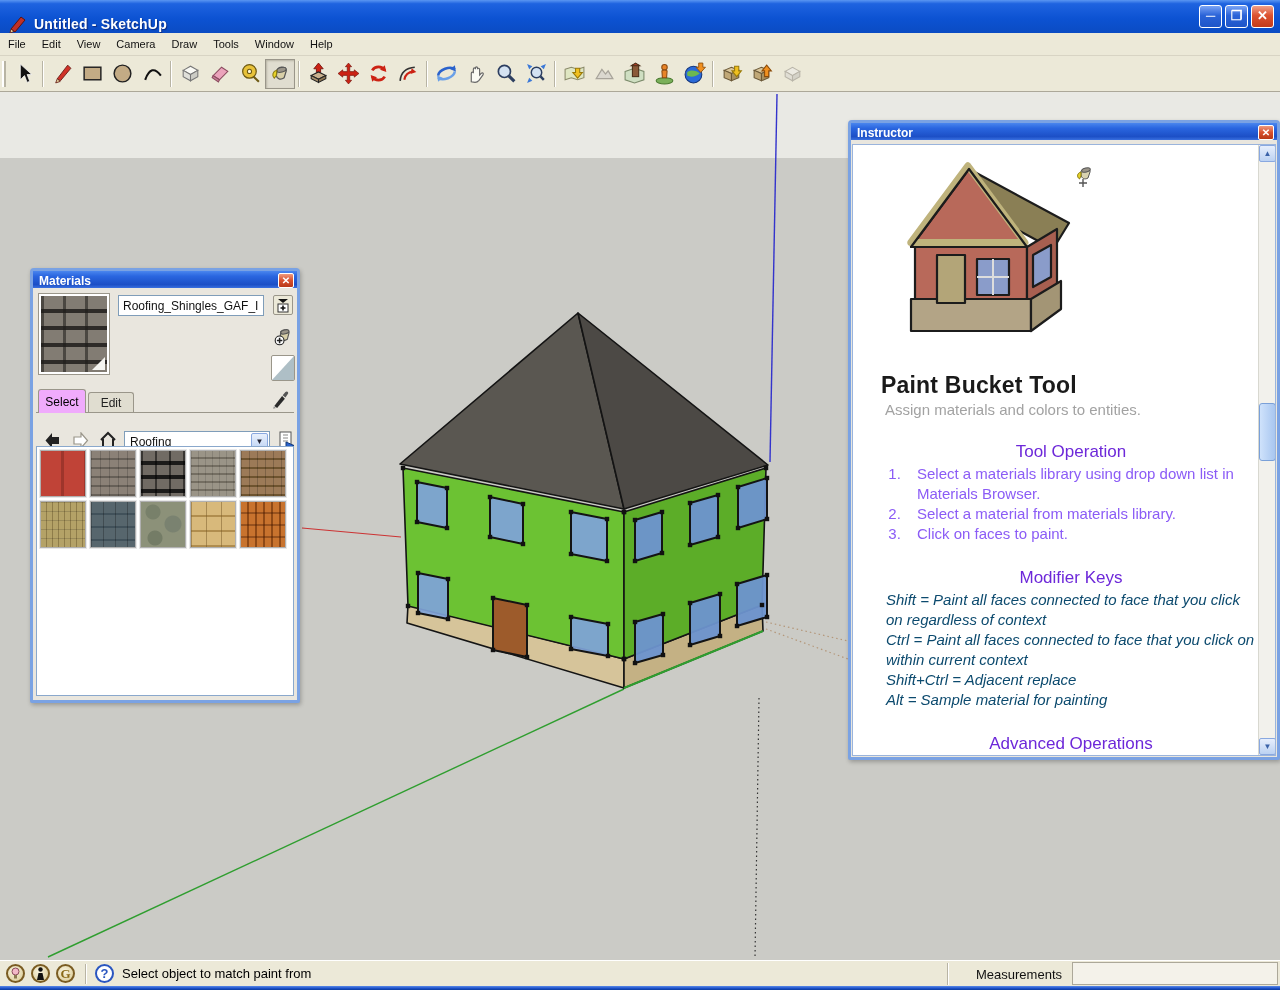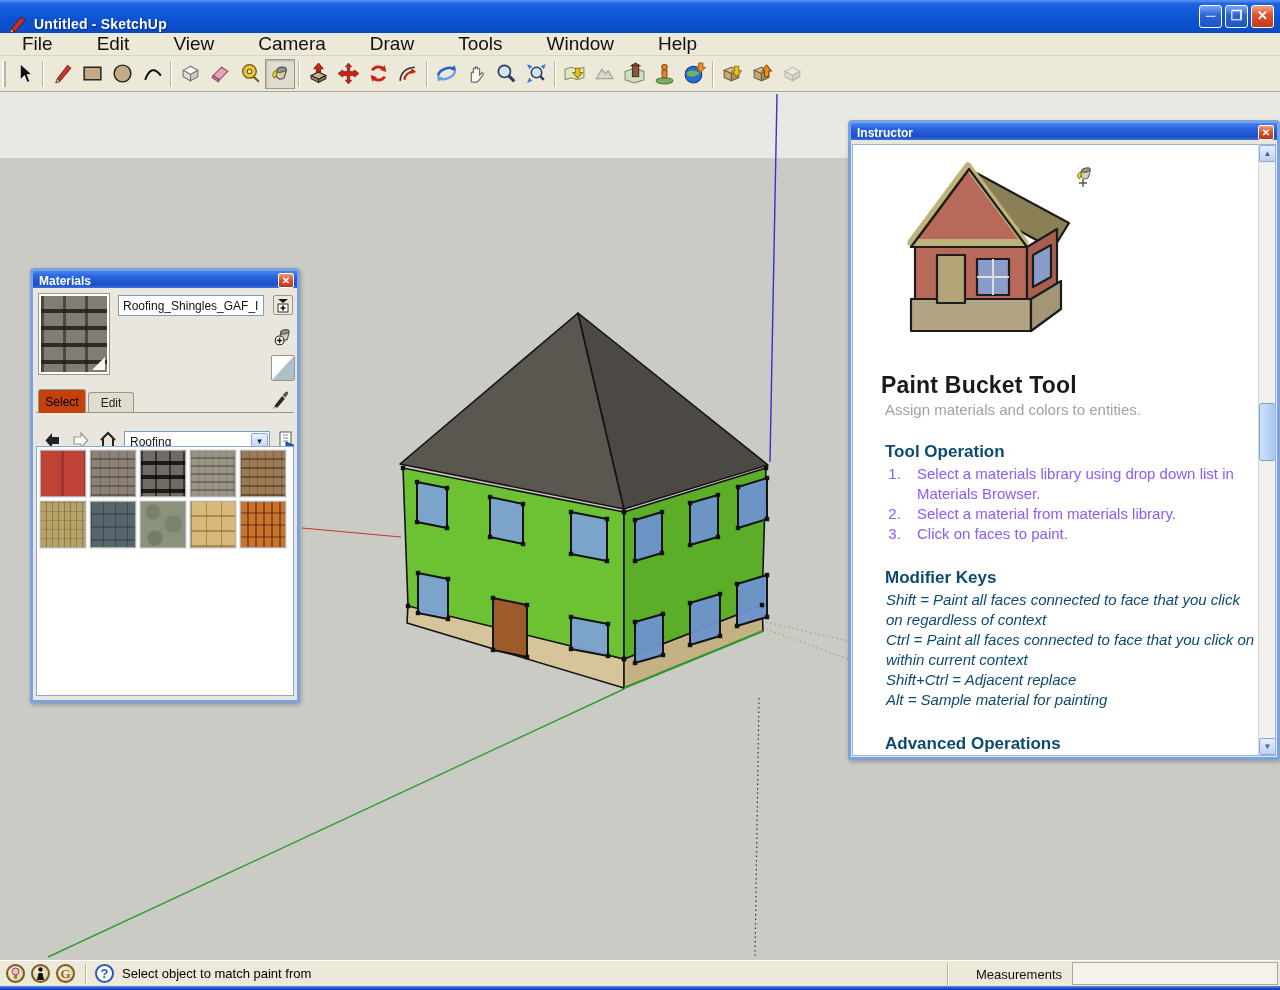--- a/index.html
+++ b/index.html
@@ -12,21 +12,21 @@
     display:flex; align-items:center; padding:0 6px; }
   .app-icon { width:20px; height:20px; margin:0 6px 0 2px; position:relative; }
   .title-text { color:#fff; font-weight:bold; font-size:14px; text-shadow:1px 1px 1px #0a2a80; letter-spacing:.2px; }
   .winbtns { position:absolute; right:6px; top:5px; display:flex; gap:3px; }
   .winbtn { width:23px; height:23px; border:1px solid #fff; border-radius:3px; color:#fff;
     font-size:13px; line-height:20px; text-align:center; font-weight:bold;
     background:linear-gradient(180deg,#7ba4f5,#2a63d8 45%,#1e55c8); }
   .winbtn.close { background:linear-gradient(180deg,#f0a088,#dd5230 45%,#c23a1a); }
   .menubar { position:absolute; left:0; top:33px; width:1280px; height:23px; background:#ece9d8;
     display:flex; align-items:center; border-bottom:1px solid #d8d4c4; }
-  .menu-item { padding:3px 22px; font-size:19px; color:#111; }
+  .menu-item { padding:3px 8px; font-size:11px; color:#111; }
 
   
   .toolbar { position:absolute; left:0; top:56px; width:1280px; height:36px; background:#ece9d8;
     border-bottom:1px solid #aca899; display:flex; align-items:center; }
   .grip { width:4px; height:26px; margin:0 3px 0 2px;
     border-left:2px solid #fff; border-right:2px solid #b8b4a4; }
   .tsep { width:2px; height:26px; margin:0 3px; border-left:1px solid #b8b4a4; border-right:1px solid #fff; }
   .tb { width:30px; height:30px; display:flex; align-items:center; justify-content:center; border:1px solid transparent; }
   .tb.pressed { background:#e0ddd0; border:1px solid #9a968a; box-shadow:inset 1px 1px 2px #b8b4a4; }
   .tb svg { width:23px; height:23px; }
@@ -55,21 +55,21 @@
       repeating-linear-gradient(90deg, rgba(30,28,25,.55) 0 3px, transparent 3px 22px),
       repeating-linear-gradient(180deg, #827c73 0 13px, #2e2b28 13px 17px); }
   .mat-thumb .fold { position:absolute; right:2px; bottom:2px; width:0; height:0;
     border-left:13px solid transparent; border-bottom:13px solid #f4f4f0; }
   .mat-name { position:absolute; left:85px; top:4px; width:146px; height:21px; background:#fff;
     border:1px solid #7f9db9; font-size:12px; padding:3px 3px 0 4px; white-space:nowrap; overflow:hidden; color:#111; }
   .mini-btn { position:absolute; background:#ece9d8; border:1px solid #9a968a; border-radius:2px; }
   .tabs { position:absolute; left:3px; top:98px; width:230px; height:24px; }
   .tab { position:absolute; border:1px solid #9a968a; border-bottom:none; border-radius:3px 3px 0 0;
     font-size:12px; text-align:center; }
-  .tab.active { left:2px; top:0; width:48px; height:24px; background:#c2410c; padding-top:5px; z-index:2; }
+  .tab.active { left:2px; top:0; width:48px; height:24px; background:#f0abfc; padding-top:5px; z-index:2; }
   .tab.idle { left:52px; top:3px; width:46px; height:21px; background:#e0ddd0; padding-top:3px; color:#222; }
   .tabline { position:absolute; left:3px; right:3px; top:121px; border-top:1px solid #9a968a; }
   .navrow { position:absolute; left:3px; top:138px; width:258px; height:26px; }
   .dropdown { position:absolute; left:88px; top:2px; width:146px; height:21px; background:#fff;
     border:1px solid #7f9db9; font-size:12px; padding:3px 0 0 5px; color:#111; }
   .dd-btn { position:absolute; right:1px; top:1px; width:17px; height:17px;
     background:linear-gradient(180deg,#e8f0fc,#c0d4f4); border:1px solid #89a8e0; border-radius:2px;
     font-size:8px; text-align:center; line-height:16px; color:#223; }
   .mat-list { position:absolute; left:3px; top:155px; width:258px; height:250px; background:#fff;
     border:1px solid #8aa8cc; padding:3px; }
@@ -102,21 +102,21 @@
   .inst-body { position:absolute; left:1px; top:21px; right:1px; bottom:1px; background:#fff;
     border:1px solid #9ab4dc; overflow:hidden; }
   .inst-scroll { position:absolute; right:0; top:0; width:17px; bottom:0; background:#f2f1ec; border-left:1px solid #d8d8d0; }
   .sbtn { position:absolute; left:0; width:17px; height:17px; background:linear-gradient(180deg,#e6eefc,#bcd2f2);
     border:1px solid #89a8e0; border-radius:2px; color:#3a62a8; font-size:8px; text-align:center; line-height:15px; }
   .sthumb { position:absolute; left:0; top:258px; width:17px; height:58px;
     background:linear-gradient(90deg,#cfe2fb,#a8c6f0); border:1px solid #7aa0d8; border-radius:3px; }
   .inst-content { position:absolute; left:0; top:0; right:18px; bottom:0; padding:6px 0 0 28px; }
   .inst-h1 { font-size:23px; font-weight:bold; color:#1a1a1a; margin-top:12px; letter-spacing:.2px; }
   .inst-sub { font-size:15px; color:#a2a2a2; margin:2px 0 0 4px; }
-  .inst-h2 { font-size:17px; font-weight:bold; color:#0c4a6e; margin:24px 0 2px 4px; }
+  .inst-h2 { font-size:17px; font-weight:normal; color:#6d28d9; margin:24px 0 2px 4px;text-align:center; }
   .inst-ol { font-size:15px; color:#8b5cf6; margin-left:24px; line-height:20px; }
   .inst-ol li { padding-left:12px; margin:0; }
   .inst-lines { font-size:15px; color:#0c4a6e; margin-left:5px; line-height:20px;font-style:italic; }
 
   
   .statusbar { position:absolute; left:0; top:960px; width:1280px; height:26px; background:#ece9d8;
     border-top:1px solid #fff; display:flex; align-items:center; font-size:13px; }
   .frame-bottom { position:absolute; left:0; top:986px; width:1280px; height:4px;
     background:linear-gradient(180deg,#5a8ae8,#1c50c8 60%,#0a3a9a); }
   .s-ico { width:19px; height:19px; border-radius:50%; border:2px solid #7a5c22;

